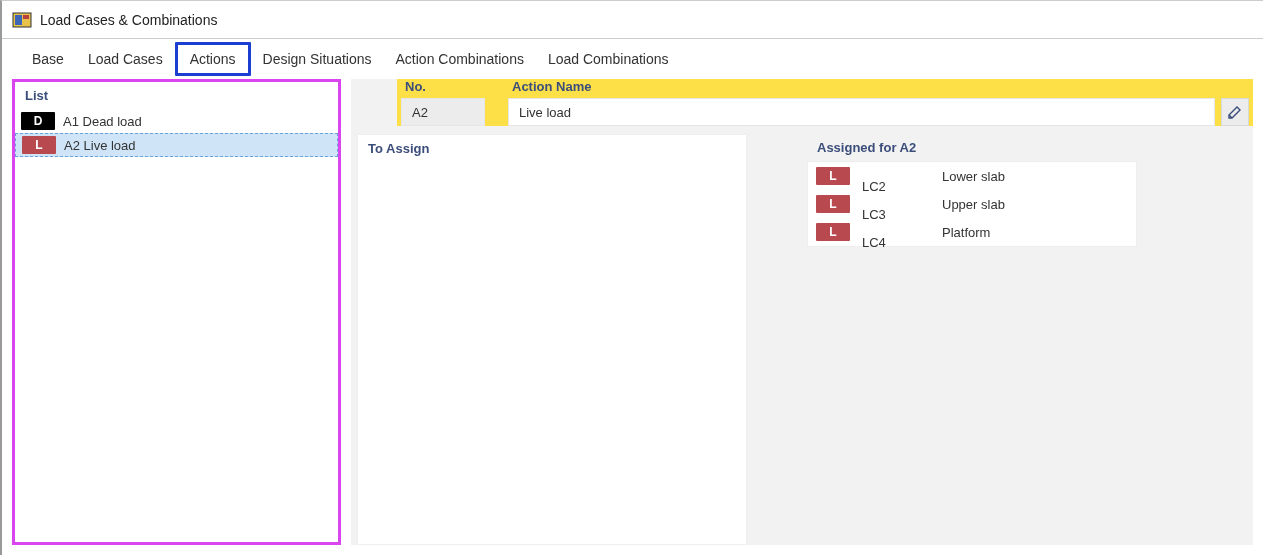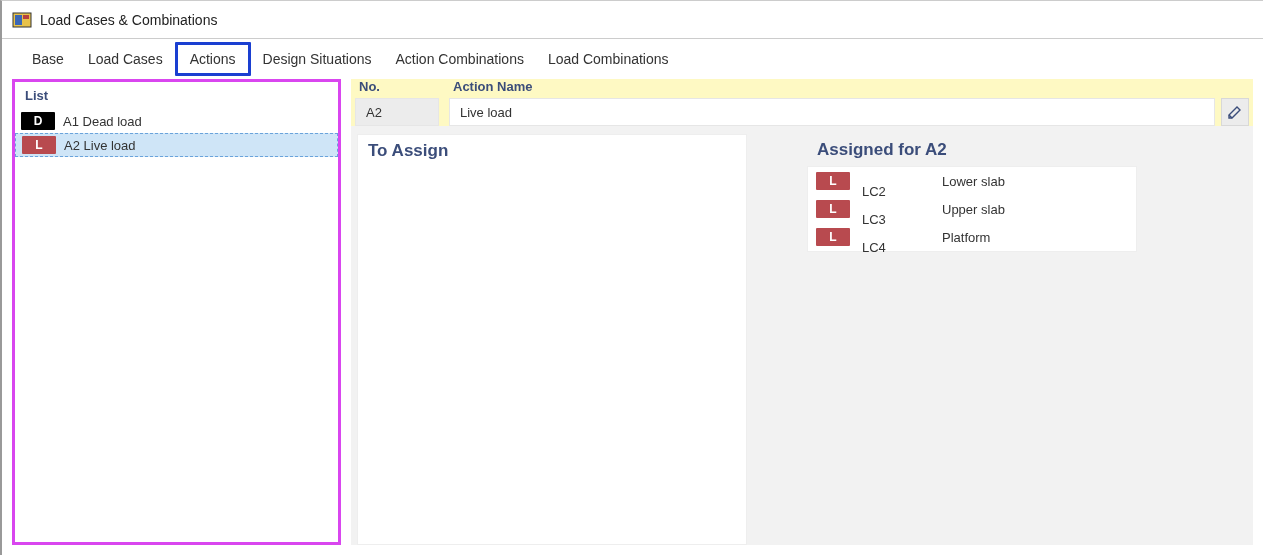--- a/index.html
+++ b/index.html
@@ -20,40 +20,40 @@
     .list { flex: 1; }
     .list-item { display: flex; align-items: center; height: 24px; cursor: pointer; font-size: 13px; }
     .list-item.selected { background: #cfe5f7; border: 1px dashed #6aa3db; }
     .badge { width: 34px; height: 18px; margin: 0 8px 0 6px; color: #fff; display: inline-flex; align-items: center; justify-content: center; font-size: 12px; font-weight: 600; border-radius: 1px; }
     .badge.dark { background: #000; }
     .badge.red { background: #b84a4f; }
     .list-label { white-space: nowrap; text-align: center; }
 
     .right-panel { flex: 1; display: flex; flex-direction: column; gap: 8px; background: #f2f2f2; padding: 0; }
 
-    .form-row { display: flex; gap: 10px; background: #fef9c3; padding: 0 4px; }
+    .form-row { display: flex; gap: 23px; background: #fde047; padding: 0 4px; margin-left: 46px; }
     .form-group { display: flex; flex-direction: column; gap: 4px; }
     .form-group.no { width: 84px; }
     .form-group.name { flex: 1; }
     .form-label { color: #3b4d7a; font-weight: 600; font-size: 13px; padding-left: 4px; }
     .field-row { display: flex; align-items: center; gap: 6px; }
     .no-field, .name-field { height: 28px; border: 1px solid #e6e6e6; background: #ececec; color: #333; padding: 0 10px; font-size: 13px; outline: none; }
     .no-field { width: 84px; background: #ececec; }
     .name-field { flex: 1; background: #fff; }
     .name-field:read-only { background: #fff; }
     .edit-btn { width: 28px; height: 28px; background: #ececec; border: 1px solid #d8d8d8; display: flex; align-items: center; justify-content: center; cursor: pointer; }
 
     .subtabbar { display: flex; align-items: center; height: 38px; background: #ececec; padding-left: 12px; gap: 4px; }
     .subtab { padding: 6px 10px; cursor: pointer; color: #333; font-size: 14px; }
     .subtab.highlighted { border: 3px solid #1a3fd1; border-radius: 1px; }
 
     .assign-row { display: flex; flex: 1; background: #f2f2f2; padding: 0 0 0 6px; gap: 60px; }
     .assign-col-left { width: 390px; background: #fff; border: 1px solid #eee; display: flex; flex-direction: column; }
     .assign-col-right { flex: 1; display: flex; flex-direction: column; }
-    .assign-header { color: #3b4d7a; font-weight: 600; font-size: 17px; padding: 6px 10px; }
+    .assign-header { color: #3b4d7a; font-weight: 600; font-size: 13px; padding: 6px 10px; }
 
     .assigned-list { width: 330px; background: #fff; border: 1px solid #eee; }
     .assigned-item { display: flex; align-items: center; height: 28px; padding: 0 8px; gap: 12px; font-size: 13px; }
     .assigned-item .badge { margin: 0; }
     .lc-code { width: 68px; margin-top: 21px; }
     .lc-name { flex: 1; }
   </style>
 </head>
 <body>
 

